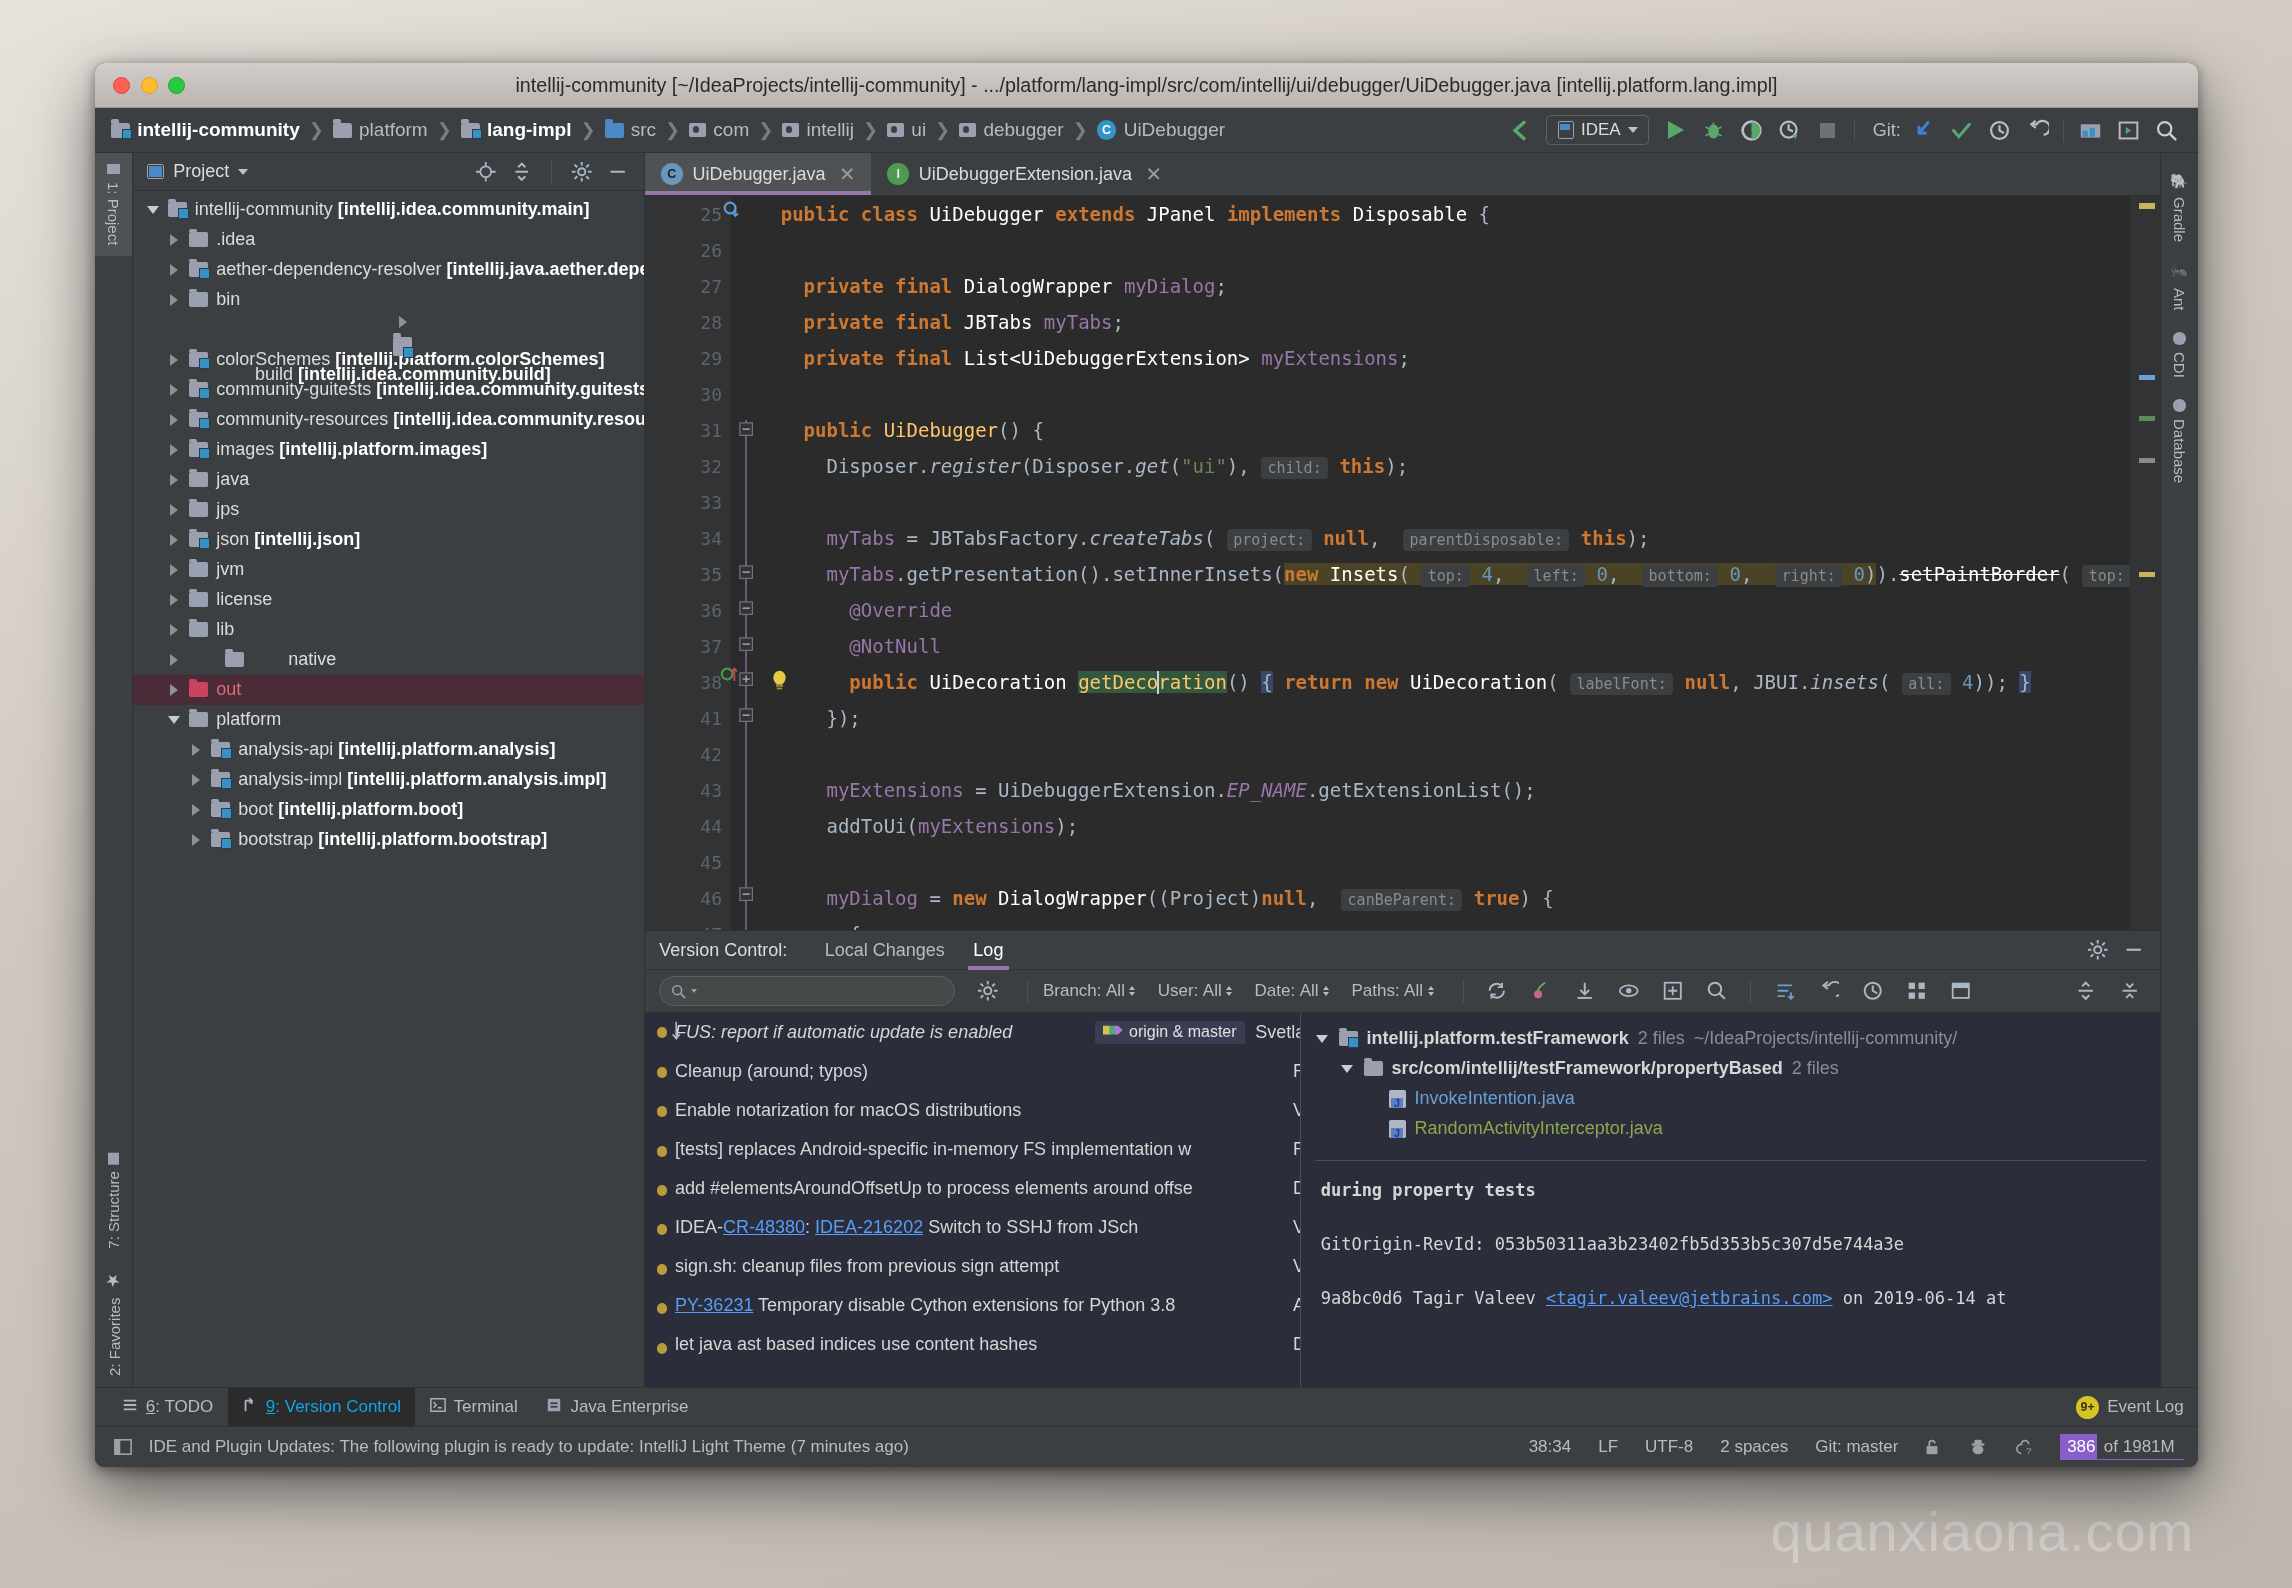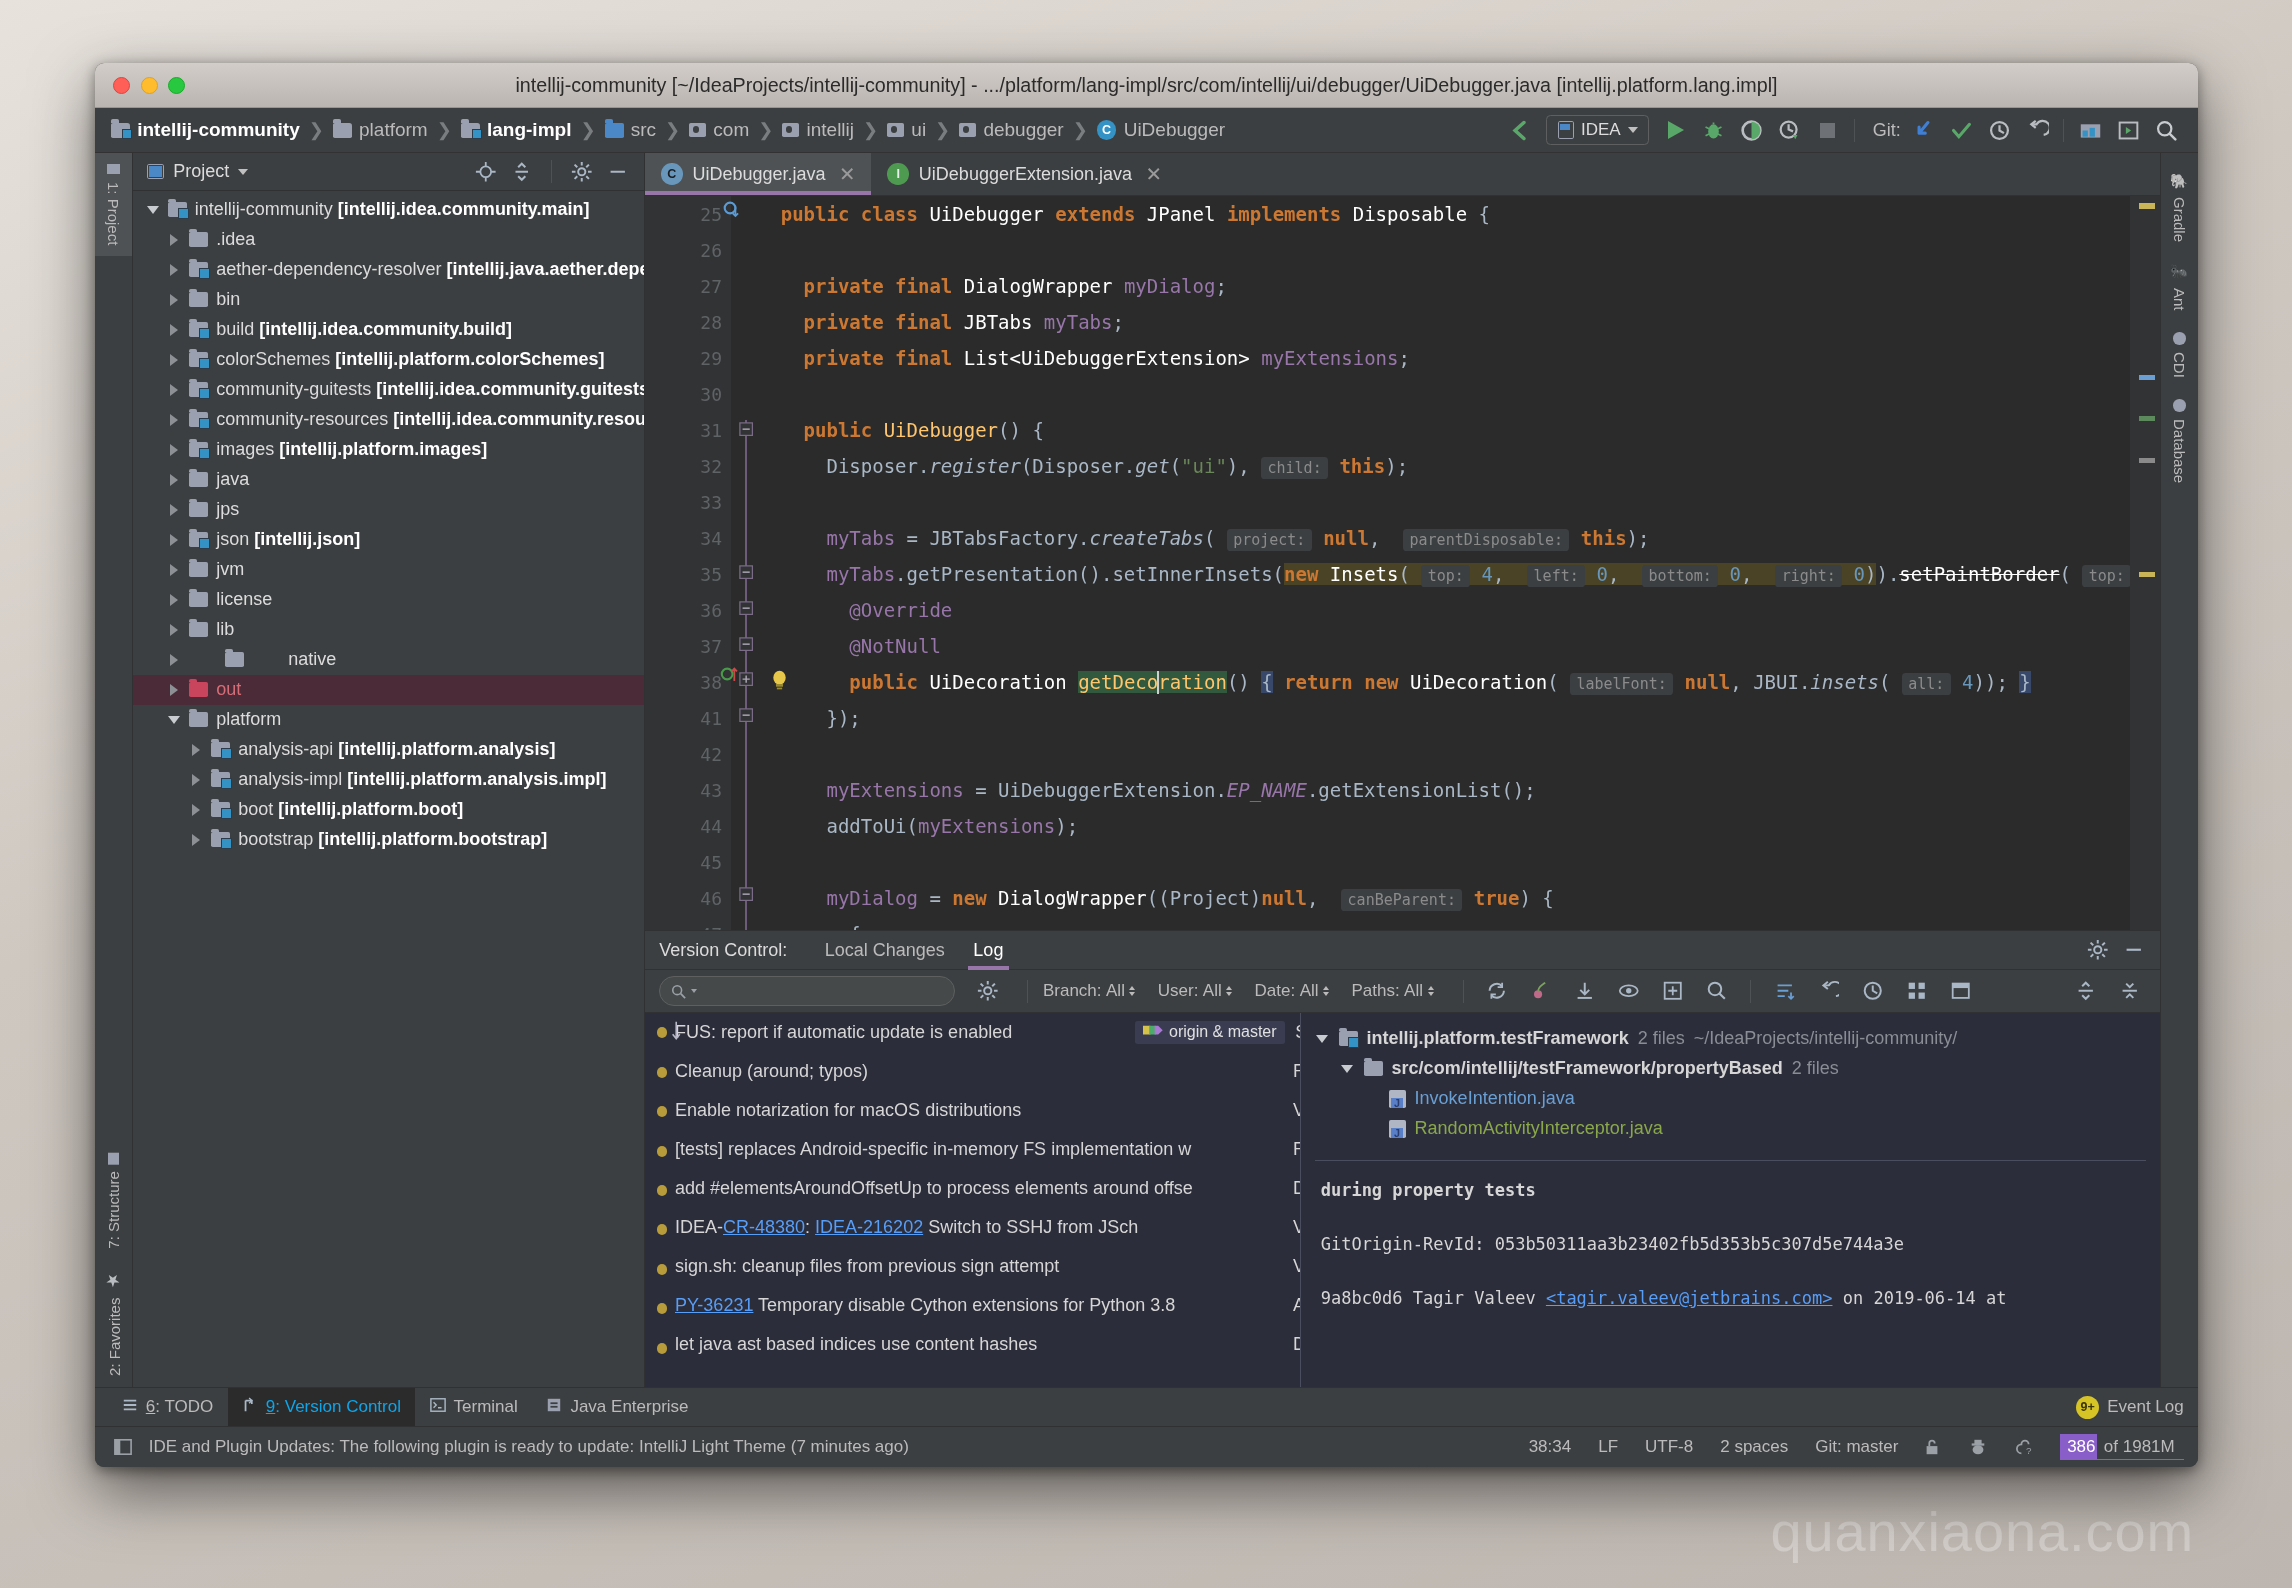--- a/index.html
+++ b/index.html
@@ -558,21 +558,21 @@
               <span class="tfolder module"></span>
               <span class="tlabel">aether-dependency-resolver<span class="mod"> [intellij.java.aether.dependencyResolver]</span></span>
             </div>
             <div class="tnode" style="padding-left: 34px;">
               <span class="arrow">
                 <span class="ar-r"></span>
               </span>
               <span class="tfolder"></span>
               <span class="tlabel">bin</span>
             </div>
-            <div class="tnode" style="padding-left: 34px;">
+            <div class="tnode" style="padding-left: 34px; flex-direction: column;">
               <span class="arrow">
                 <span class="ar-r"></span>
               </span>
               <span class="tfolder module"></span>
               <span class="tlabel">build<span class="mod"> [intellij.idea.community.build]</span></span>
             </div>
             <div class="tnode" style="padding-left: 34px;">
               <span class="arrow">
                 <span class="ar-r"></span>
               </span>
@@ -960,21 +960,21 @@
                   <div class="dot" style="top: 251px;"></div>
                   <div class="dot" style="top: 290px;"></div>
                   <div class="dot" style="top: 330px;"></div>
                   <div style="position: absolute; left: 25px; top: 7.2px;"><svg width="16" height="25" viewBox="0 0 18 28">
                       <path d="M7 2 L7 20 M3 16 L7 21 L11 16" stroke="#b8b8c8" stroke-width="1.8" fill="none"></path>
                     </svg></div>
                 </div>
               <div id="commit-rows">
                   <div class="commit-row">
                     <span style="flex: 0 0 auto; display: flex; align-items: center;">
-                      <span class="c-subject" style="width: 460px;">FUS: report if automatic update is enabled</span>
+                      <span class="c-subject" style="width: 420px; font-style: italic;">FUS: report if automatic update is enabled</span>
                       <span class="c-ref">
                         <span><svg width="19.7" height="14.3" viewBox="0 0 22 16">
                             <path d="M0 3 L8 3 L13 8 L8 13 L0 13 Z" fill="#d4c24a"></path>
                             <path d="M7 3 L14 3 L19 8 L14 13 L7 13 Z" fill="#4aab6a"></path>
                             <path d="M13 3 L17 3 L22 8 L17 13 L13 13 Z" fill="#a87ad4"></path>
                           </svg></span>
                         <span>origin &amp; master</span>
                       </span>
                     </span>
                     <span class="c-author">Svetlana.Zemlyanskaya*</span>

